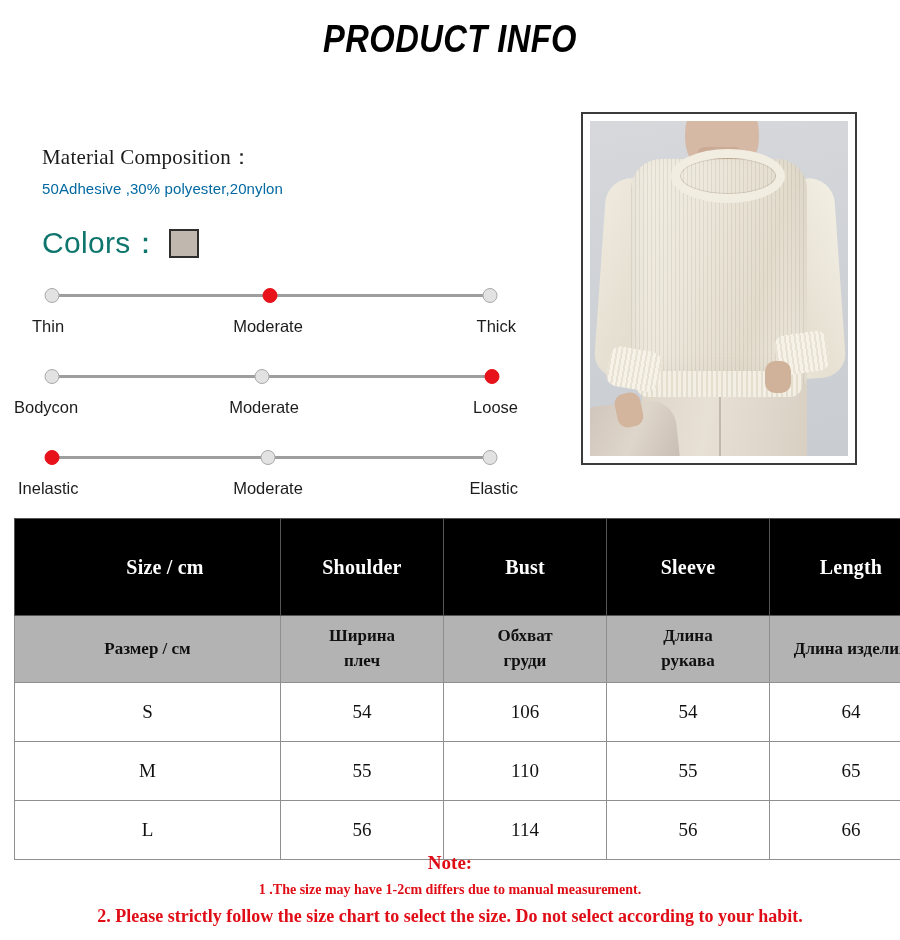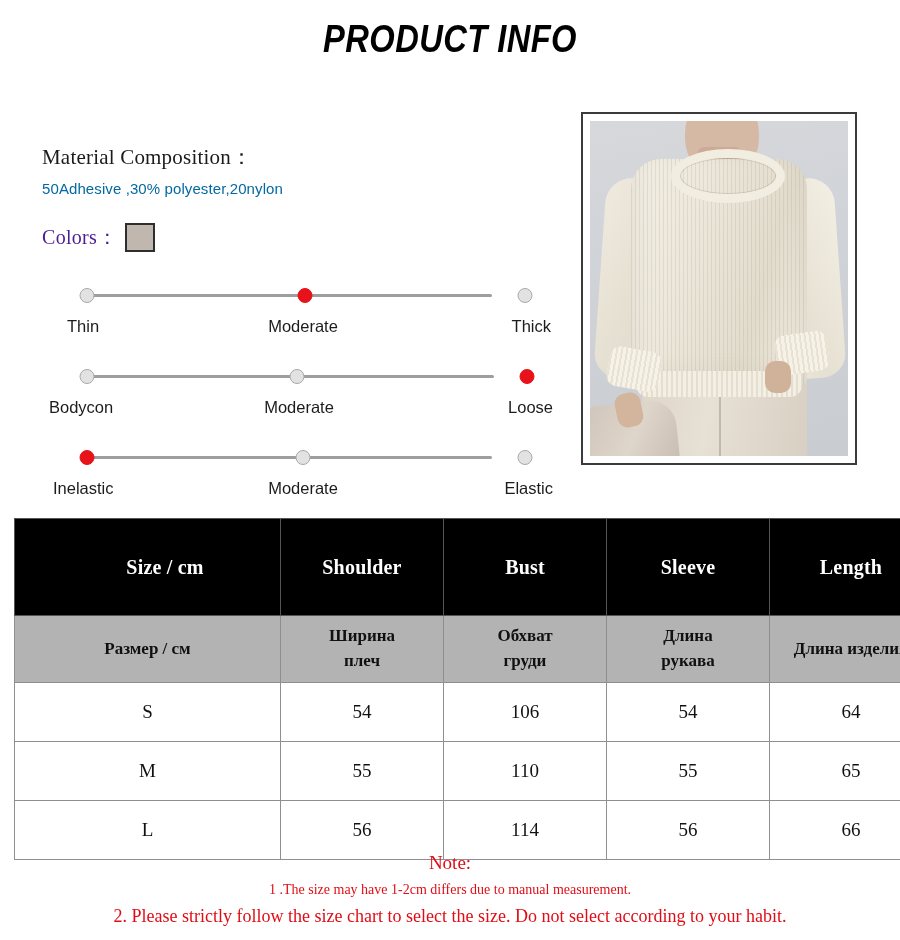--- a/index.html
+++ b/index.html
@@ -56,44 +56,43 @@
     color: #0369a1;
     letter-spacing: 0.1px;
   }
 
   .colors-row {
     margin-top: 26px;
     display: flex;
     align-items: center;
   }
   .colors-label {
-    font-family: Liberation Serif, serif;
-    font-size: 20px;
-    color: #4c1d95;
+    font-family: Liberation Sans, sans-serif;
+    font-size: 30px;
+    color: #0f766e;
     letter-spacing: 0.3px;
   }
   .color-swatch {
     width: 30px;
     height: 29px;
     margin-left: 8px;
     border: 2px solid #2e2e2e;
     box-sizing: border-box;
   }
 
   
   .sliders {
     position: absolute;
     left: 0;
     top: 283px;
     width: 560px;
   }
   .slider-row {
     position: relative;
     height: 81px;
-    padding-left: 35px;
   }
   .slider-track-wrap {
     position: relative;
     height: 24px;
   }
   .slider-line {
     position: absolute;
     top: 11px;
     height: 3px;
     background: #9e9e9e;
@@ -343,21 +342,21 @@
   .col-other  { width: 160px; }
 
   
   .note {
     position: absolute;
     left: 0;
     top: 849px;
     width: 900px;
     text-align: center;
     font-family: "Liberation Serif", serif;
-    font-weight: normal;
+    font-weight: bold;
     color: #e00d16;
   }
   .note-title { font-size: 19px; line-height: 1.5; }
   .note-line-1 { font-size: 14px; line-height: 1.7; }
   .note-line-2 { font-size: 18px; line-height: 1.7; }
 </style>
 </head>
 <body>
 
 <div class="page-title">PRODUCT INFO</div>

